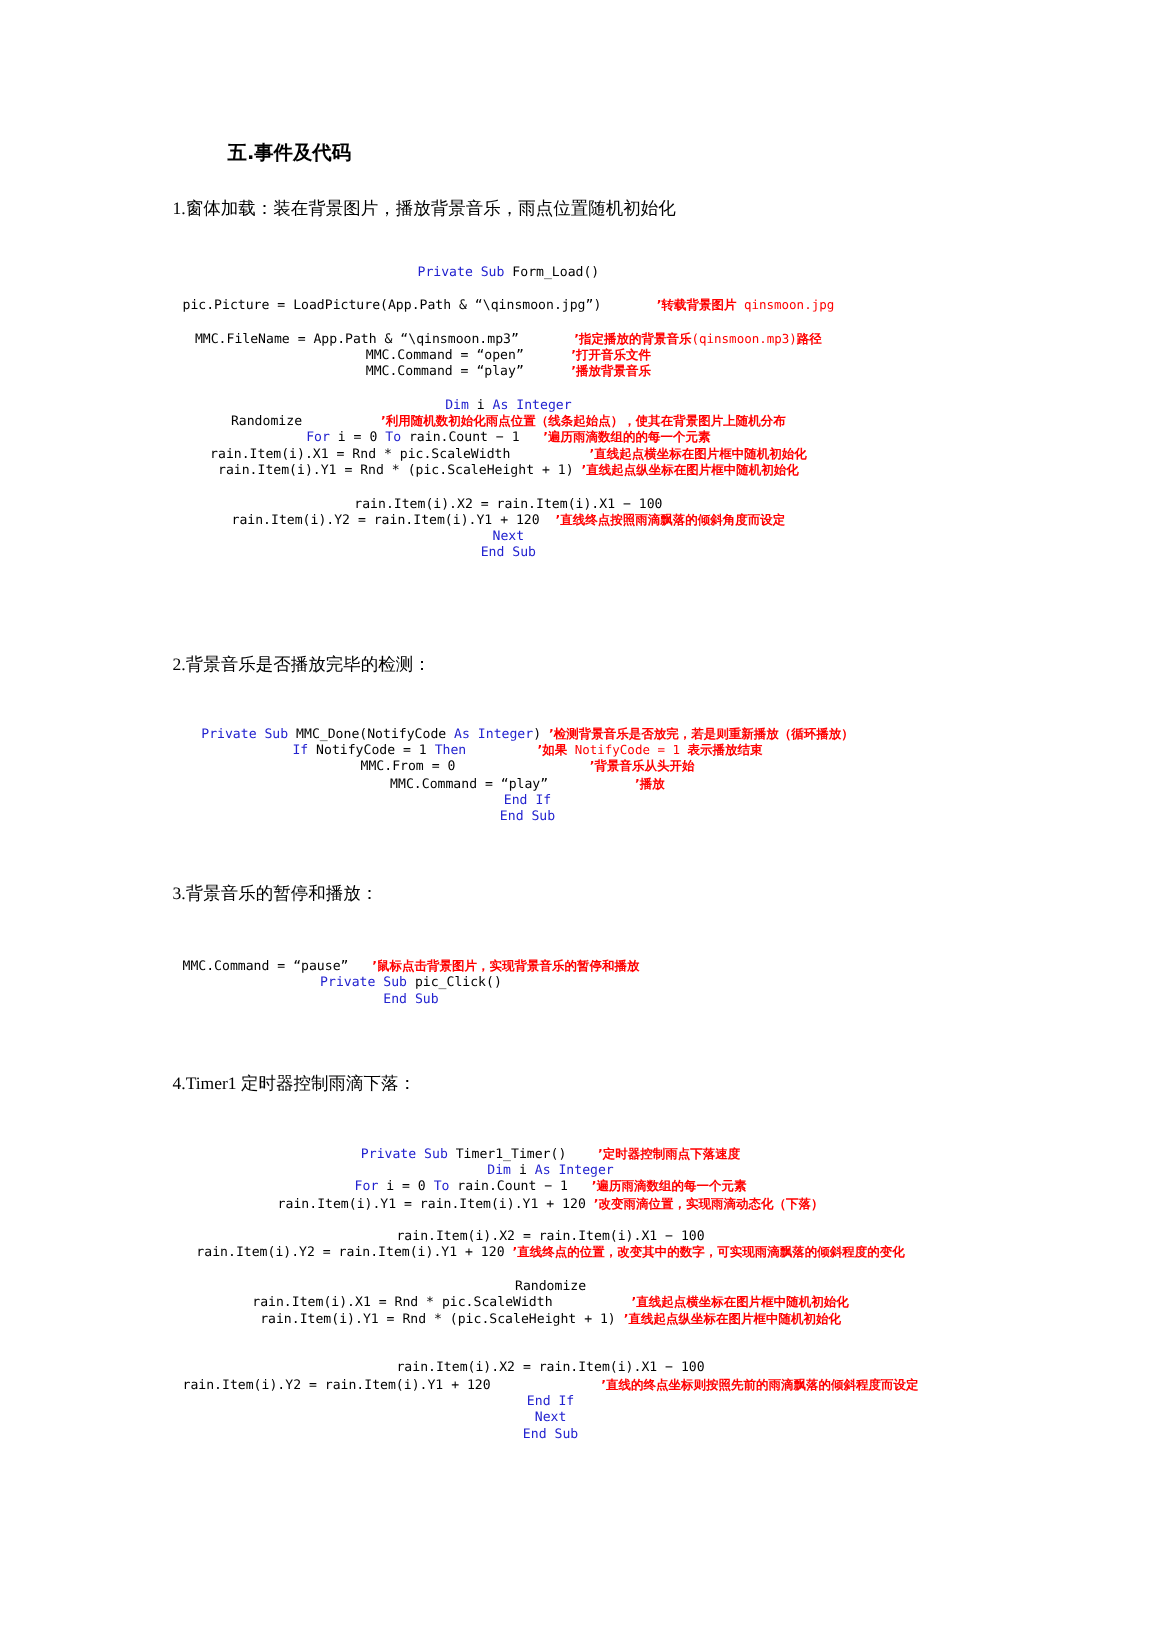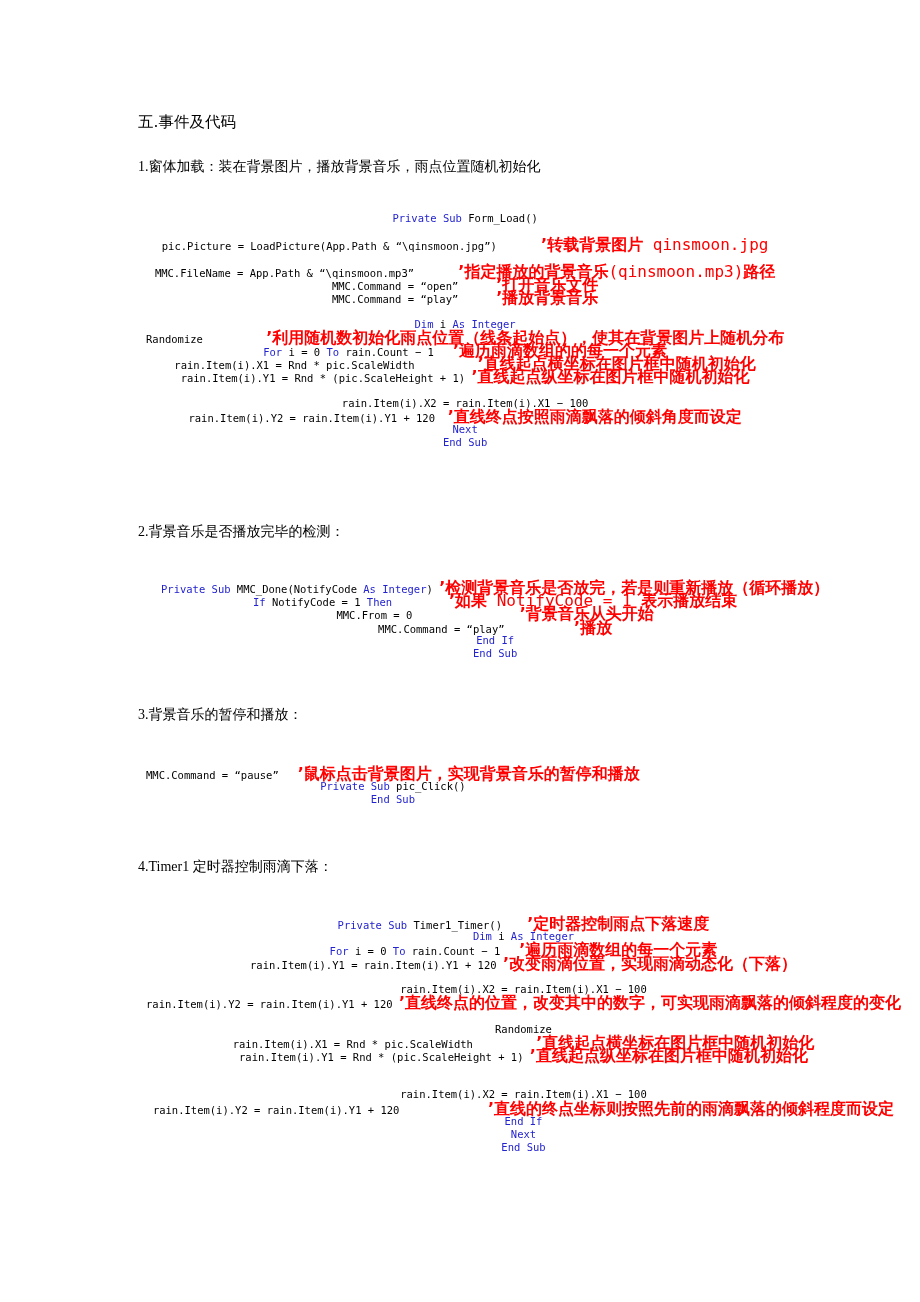--- a/index.html
+++ b/index.html
@@ -25,25 +25,26 @@
   .content {
     position: absolute;
     left: 138px;
     top: 0;
     width: 700px;
   }
 
   
   .section-title {
     font-family: "DejaVu Sans", "Liberation Sans", sans-serif;
-    font-weight: normal;
+    font-weight: bold;
     font-size: 15.5px;
     letter-spacing: 0px;
     color: #000;
     white-space: nowrap;
+    margin-left: 44px;
   }
   .sub-title {
     font-family: "Liberation Serif", "DejaVu Serif", serif;
     font-size: 14px;
     color: #000;
     white-space: nowrap;
   }
 
   
   .code-block {
@@ -58,21 +59,21 @@
     height: 13.2px;
     white-space: nowrap;
     display: block;
   }
   .code-line.blank { height: 13.2px; }
   .kw  { color: #2323cf; }
   .cm  {
     color: #ff0000;
     font-family: "DejaVu Sans", "Liberation Sans", sans-serif;
     font-weight: bold;
-    font-size: 16px;
+    font-size: 10px;
   }
   .cm .mono {
     font-family: "DejaVu Sans Mono", "Liberation Mono", monospace;
     font-weight: normal;
   }
   .ind { display: inline-block; }
 </style>
 </head>
 <body>
 

